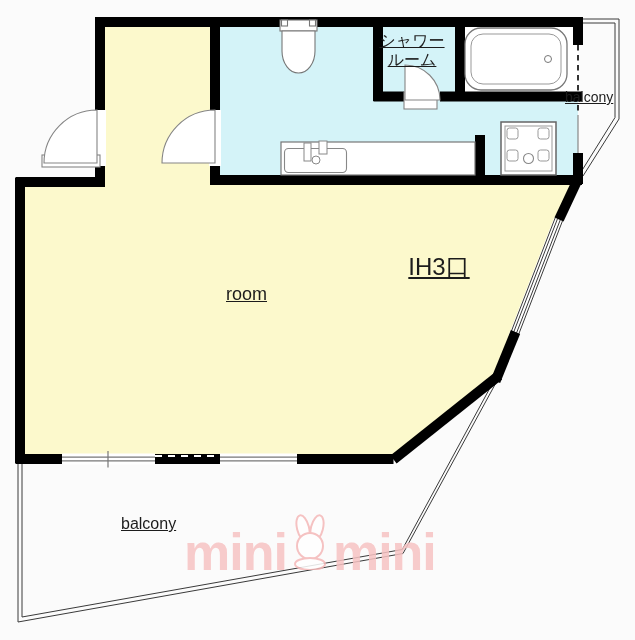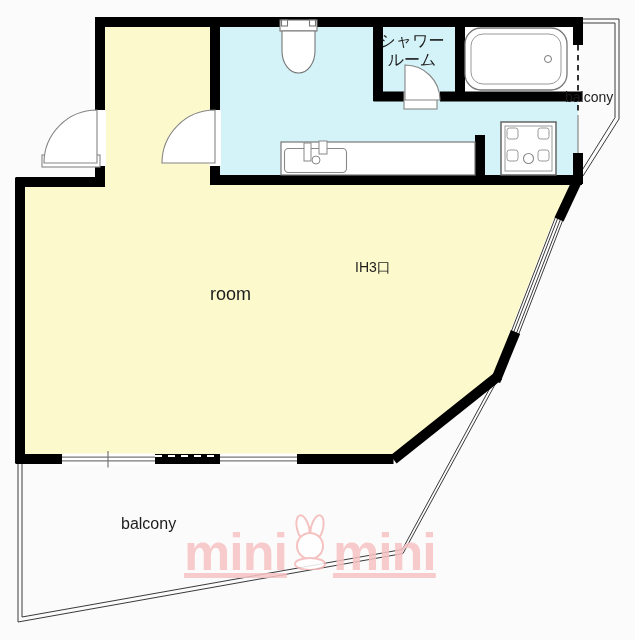--- a/index.html
+++ b/index.html
@@ -1,27 +1,27 @@
 <!DOCTYPE html>
 <html><head>
 <meta charset="utf-8">
 <style>
   html,body{margin:0;padding:0;background:#fff;}
   #stage{position:relative;width:635px;height:640px;background:#fbfbfb;overflow:hidden;
          font-family:"Liberation Sans","DejaVu Sans",sans-serif;}
   #plan-svg{position:absolute;left:0;top:0;}
-  .lbl{position:absolute;color:#1c1c1c;white-space:nowrap;}
-  #room-label{left:210px;top:284px;font-size:18px;}
-  #kitchen-label{left:355px;top:256px;width:200px;font-size:14px;line-height:22px;}
+  .lbl{position:absolute;color:#1c1c1c;white-space:nowrap;text-decoration:underline;}
+  #room-label{left:226px;top:284px;font-size:18px;}
+  #kitchen-label{left:339px;top:256px;width:200px;text-align:center;font-size:24px;line-height:22px;}
   #shower-label{left:374px;top:31px;width:76px;text-align:center;font-size:16px;line-height:19px;}
   #balcony-top-label{left:565px;top:89px;font-size:14px;}
   #balcony-bottom-label{left:121px;top:515px;font-size:16px;}
   #watermark{position:absolute;left:184px;top:514px;display:flex;align-items:flex-end;
              font-size:52px;font-weight:bold;letter-spacing:-1px;color:#f7c3c3;opacity:.85;}
-  #watermark .wm-txt{line-height:60px;text-decoration:underline;}
+  #watermark .wm-txt{line-height:60px;}
   #watermark .wm-rabbit{margin:0 2px;}
 </style>
 </head>
 <body>
 
 <div id="stage">
 
 <svg id="plan-svg" width="635" height="640" viewBox="0 0 635 640">
 
   <rect x="100" y="22" width="115" height="160" fill="#fcf9cc"></rect>

